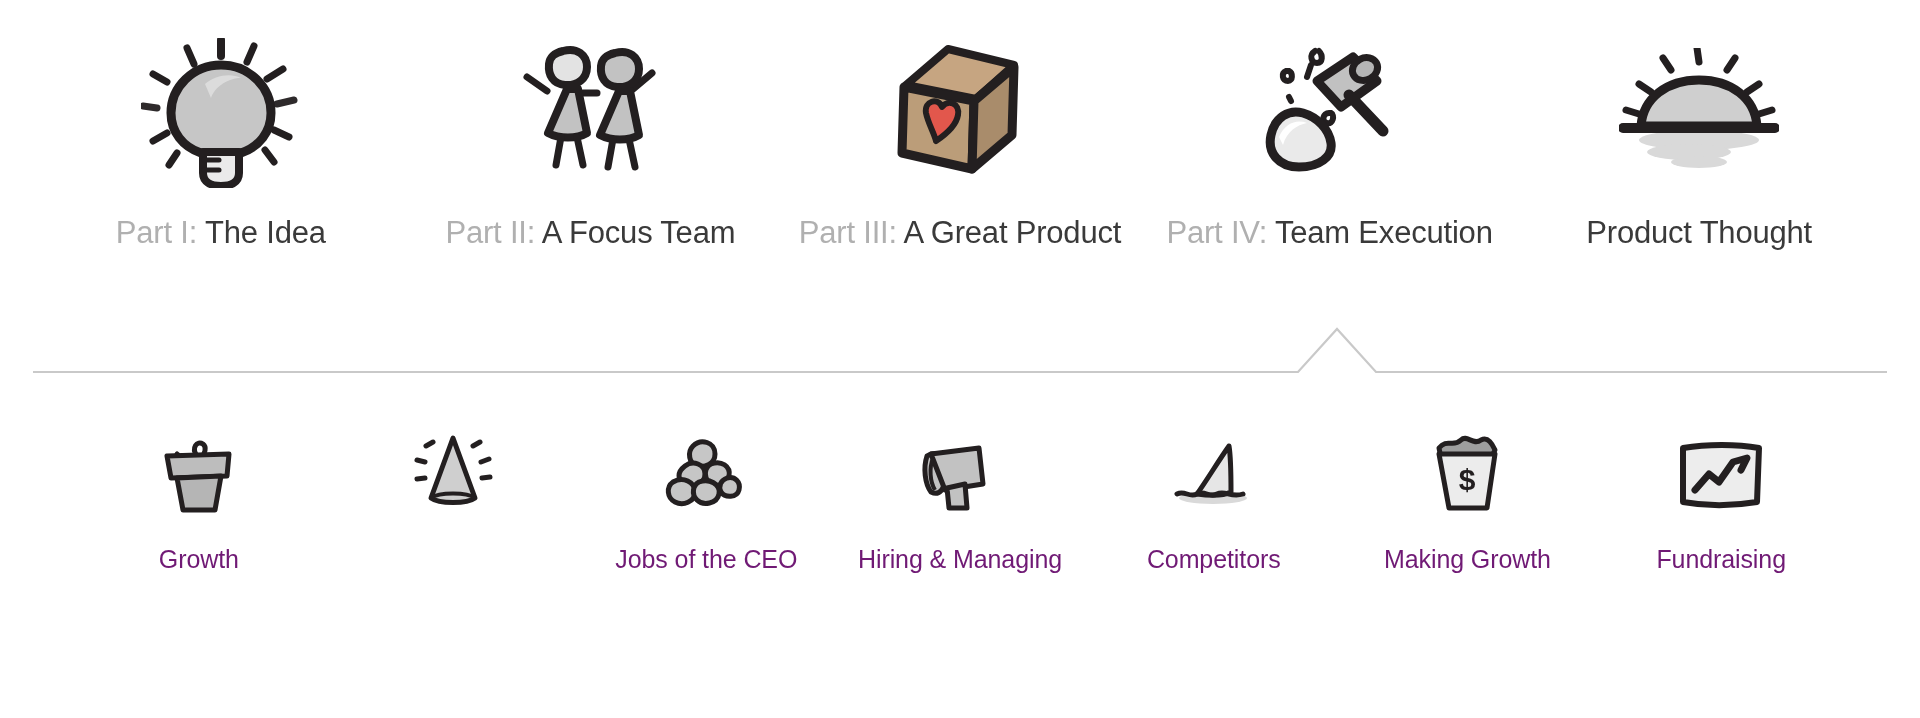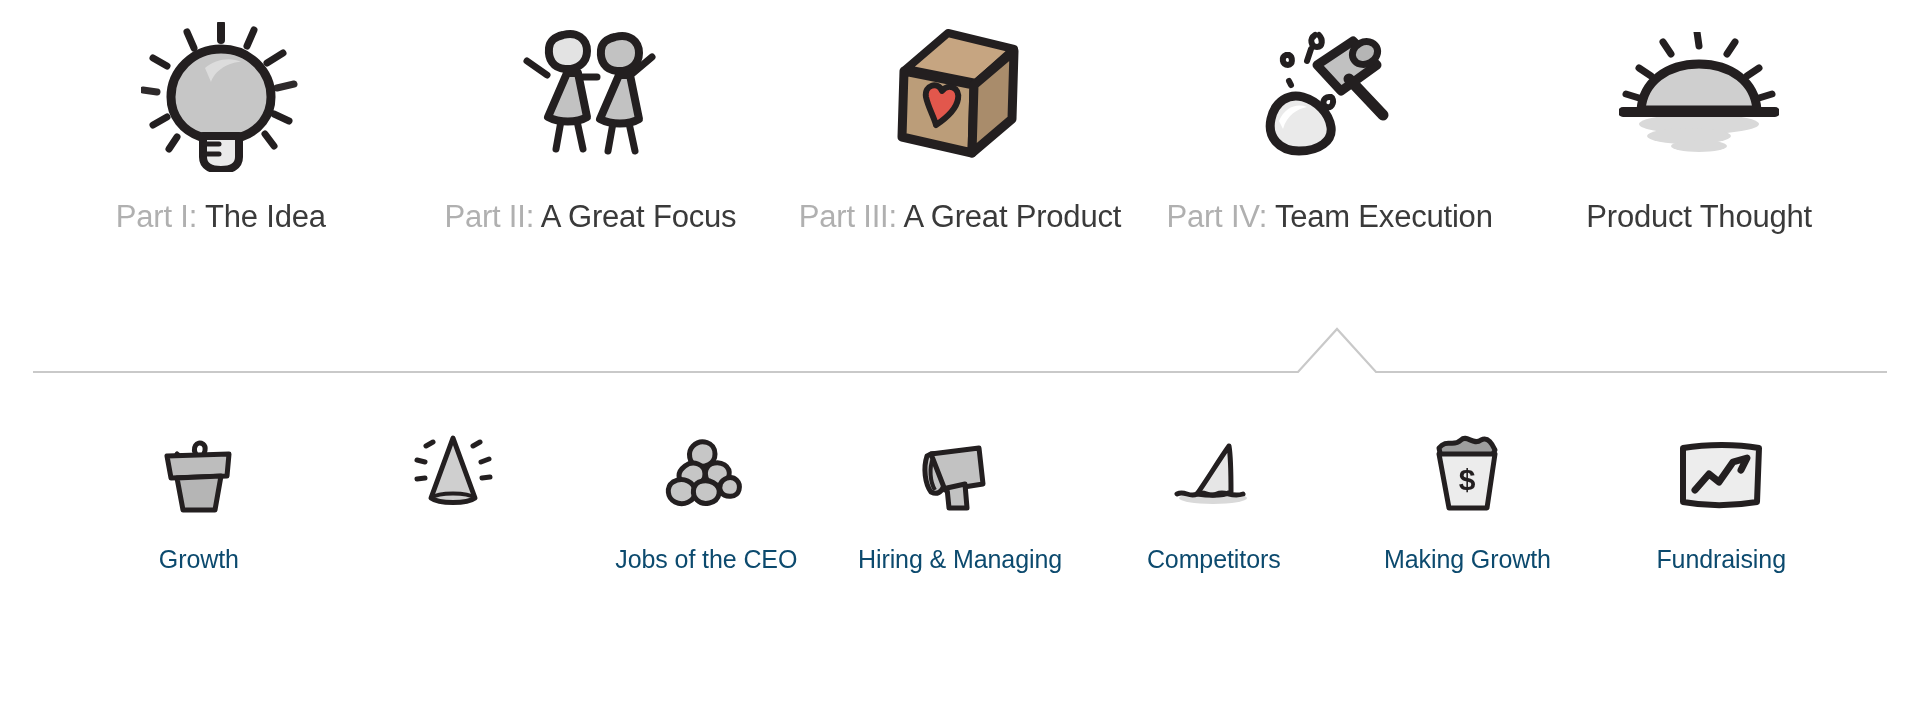--- a/index.html
+++ b/index.html
@@ -18,21 +18,21 @@
 
   .page {
     width: 1920px;
     height: 718px;
     position: relative;
   }
 
   
   .top-nav {
     position: absolute;
-    top: 0;
+    top: 16px;
     left: 0;
     width: 1920px;
     height: 300px;
     display: flex;
     align-items: flex-start;
     justify-content: space-between;
     padding: 0 36px;
     box-sizing: border-box;
   }
 
@@ -108,21 +108,21 @@
     justify-content: center;
   }
   .sub-icon svg { display: block; }
 
   .sub-label {
     margin-top: 26px;
     font-size: 25px;
     line-height: 30px;
     letter-spacing: -0.1px;
     white-space: nowrap;
-    color: #0c4a6e;
+    color: #701a75;
   }
 </style>
 </head>
 <body>
 
 <div class="page">
 
   <nav class="top-nav">
 
     <a class="top-item">
@@ -179,21 +179,21 @@
 
           <path d="M104 48 L85 92 C96 98 114 98 124 92 L115 48 Z" fill="#c2c2c2" stroke="#231f20" stroke-width="8" stroke-linejoin="round"></path>
           <g fill="none" stroke="#231f20" stroke-width="7" stroke-linecap="round">
             <path d="M98 96 L93 124"></path>
             <path d="M114 96 L120 124"></path>
           </g>
         </svg>
       </span>
       <span class="top-label">
         <span class="part-prefix">Part II: </span>
-        <span>A Great Focus</span>
+        <span>A Focus Team</span>
       </span>
     </a>
 
     <a class="top-item">
       <span class="top-icon">
         <svg width="140" height="140" viewBox="0 0 140 140">
 
           <path d="M16 42 L58 6 L124 22 L86 56 Z" fill="#c6a581" stroke="#231f20" stroke-width="8" stroke-linejoin="round"></path>
 
           <path d="M14 44 L84 58 L82 126 L12 110 Z" fill="#bb9d79" stroke="#231f20" stroke-width="9" stroke-linejoin="round"></path>

